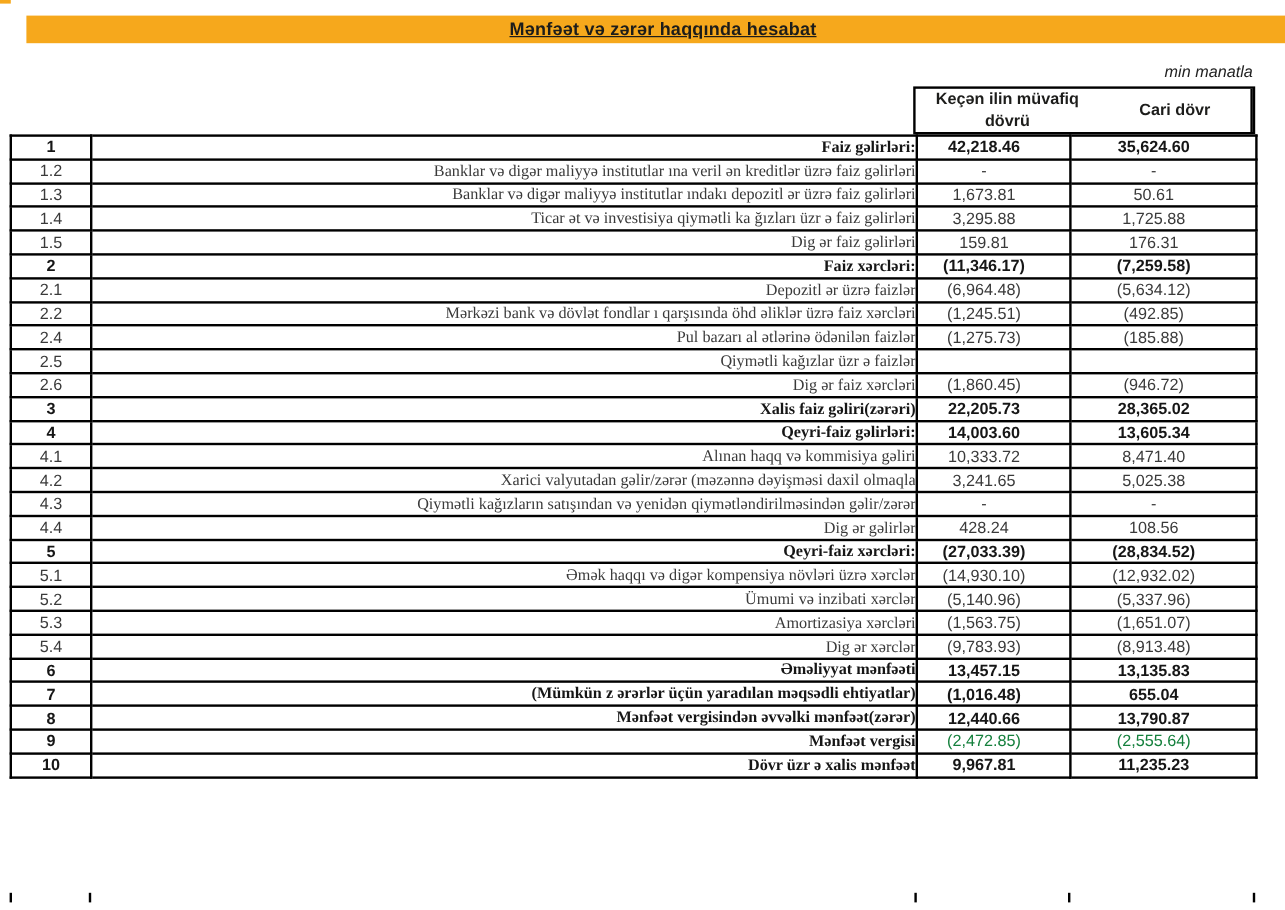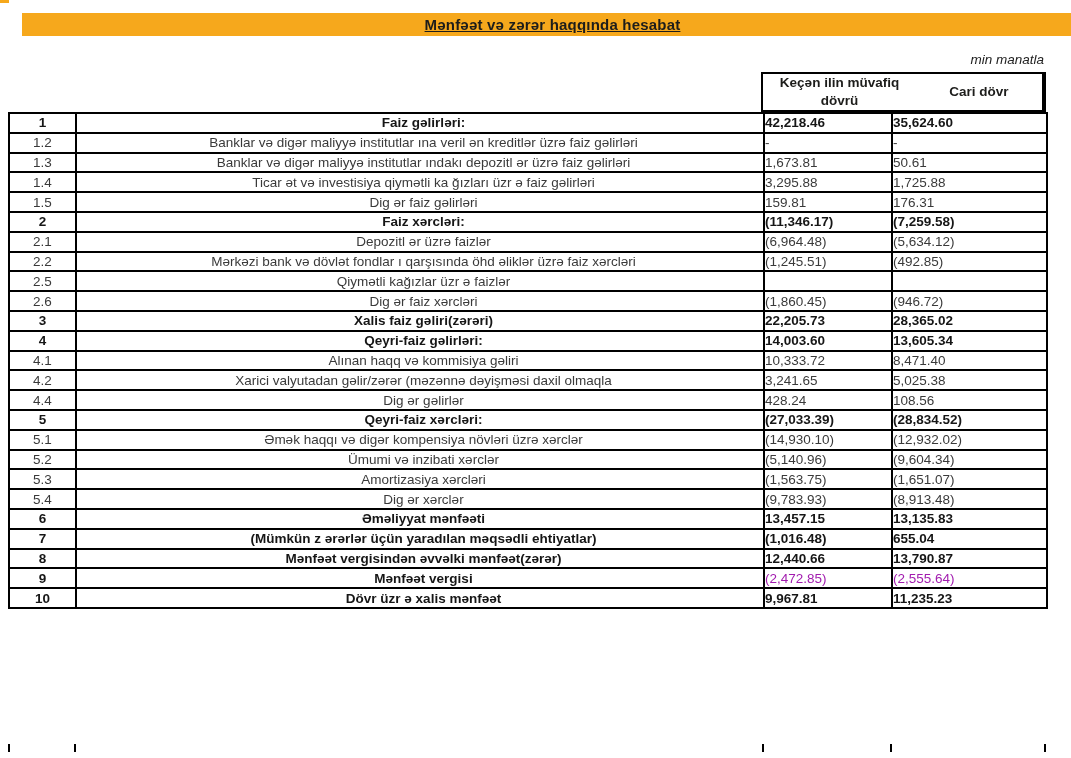--- a/index.html
+++ b/index.html
@@ -56,24 +56,24 @@
     vertical-align: middle;
     white-space: nowrap;
     overflow: hidden;
     color: #3a3a3a;
   }
   table.report col.c-no   { width: 67px; }
   table.report col.c-lbl  { width: 688px; }
   table.report col.c-cur  { width: 128px; }
   table.report col.c-prev { width: 155px; }
   td.no    { text-align: center; }
-  td.label { text-align: center; padding-left: 7px; }
-  td.val   { text-align: left; padding-right: 16px; }
+  td.label { text-align: right; padding-left: 7px; font-family: Liberation Serif, serif; }
+  td.val   { text-align: center; padding-right: 16px; }
   tr.section td { font-weight: bold; color: #161616; }
-  tr.section.values-regular td.val { font-weight: normal; color: #a21caf; margin-top: 27px; }
+  tr.section.values-regular td.val { font-weight: normal; color: #15803d; margin-top: 27px; }
   .stub {
     position: absolute; top: 744px;
     width: 2px; height: 8px; background: #000;
   }
 </style>
 </head>
 <body>
 
 <div class="corner-mark"></div>
 
@@ -138,20 +138,26 @@
         <td class="val">(6,964.48)</td>
         <td class="val">(5,634.12)</td>
       </tr>
       <tr>
         <td class="no">2.2</td>
         <td class="label">Mərkəzi bank və dövlət fondlar ı qarşısında öhd əliklər üzrə faiz xərcləri</td>
         <td class="val">(1,245.51)</td>
         <td class="val">(492.85)</td>
       </tr>
       <tr>
+        <td class="no">2.4</td>
+        <td class="label">Pul bazarı al ətlərinə ödənilən faizlər</td>
+        <td class="val">(1,275.73)</td>
+        <td class="val">(185.88)</td>
+      </tr>
+      <tr>
         <td class="no">2.5</td>
         <td class="label">Qiymətli kağızlar üzr ə faizlər</td>
         <td class="val"></td>
         <td class="val"></td>
       </tr>
       <tr>
         <td class="no">2.6</td>
         <td class="label">Dig ər faiz xərcləri</td>
         <td class="val">(1,860.45)</td>
         <td class="val">(946.72)</td>
@@ -174,20 +180,26 @@
         <td class="val">10,333.72</td>
         <td class="val">8,471.40</td>
       </tr>
       <tr>
         <td class="no">4.2</td>
         <td class="label">Xarici valyutadan gəlir/zərər (məzənnə dəyişməsi daxil olmaqla</td>
         <td class="val">3,241.65</td>
         <td class="val">5,025.38</td>
       </tr>
       <tr>
+        <td class="no">4.3</td>
+        <td class="label">Qiymətli kağızların satışından və yenidən qiymətləndirilməsindən gəlir/zərər</td>
+        <td class="val">-</td>
+        <td class="val">-</td>
+      </tr>
+      <tr>
         <td class="no">4.4</td>
         <td class="label">Dig ər gəlirlər</td>
         <td class="val">428.24</td>
         <td class="val">108.56</td>
       </tr>
       <tr class="section">
         <td class="no">5</td>
         <td class="label">Qeyri-faiz xərcləri:</td>
         <td class="val">(27,033.39)</td>
         <td class="val">(28,834.52)</td>
@@ -195,21 +207,21 @@
       <tr>
         <td class="no">5.1</td>
         <td class="label">Əmək haqqı və digər kompensiya növləri üzrə xərclər</td>
         <td class="val">(14,930.10)</td>
         <td class="val">(12,932.02)</td>
       </tr>
       <tr>
         <td class="no">5.2</td>
         <td class="label">Ümumi və inzibati xərclər</td>
         <td class="val">(5,140.96)</td>
-        <td class="val">(9,604.34)</td>
+        <td class="val">(5,337.96)</td>
       </tr>
       <tr>
         <td class="no">5.3</td>
         <td class="label">Amortizasiya xərcləri</td>
         <td class="val">(1,563.75)</td>
         <td class="val">(1,651.07)</td>
       </tr>
       <tr>
         <td class="no">5.4</td>
         <td class="label">Dig ər xərclər</td>

